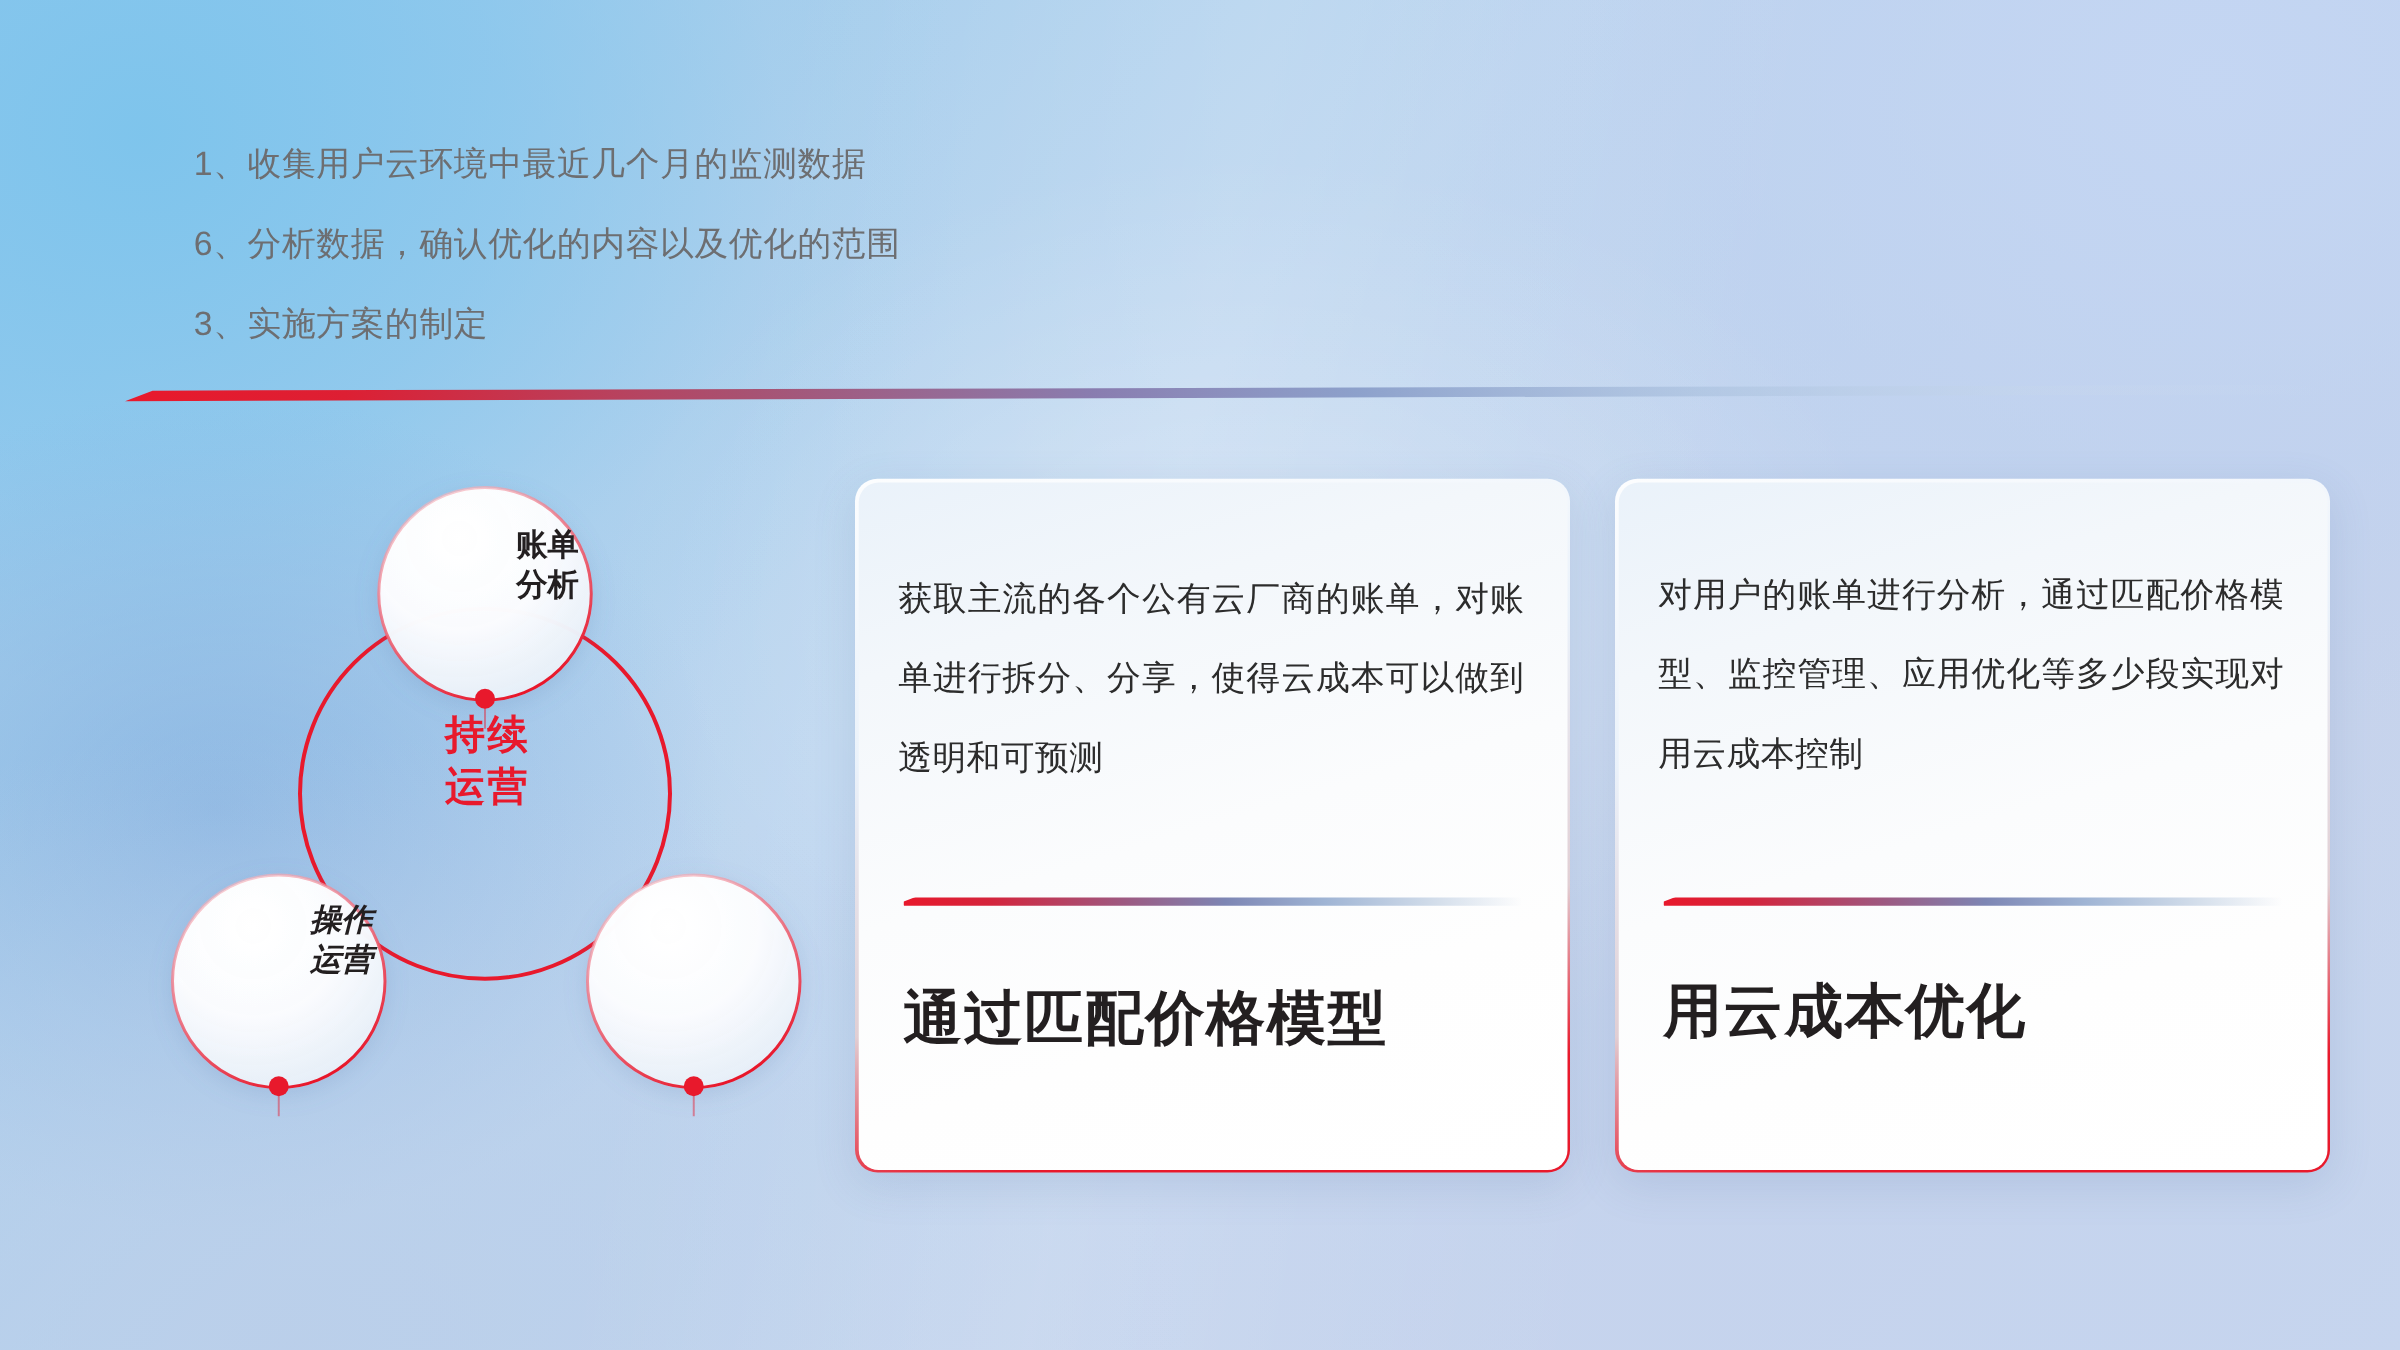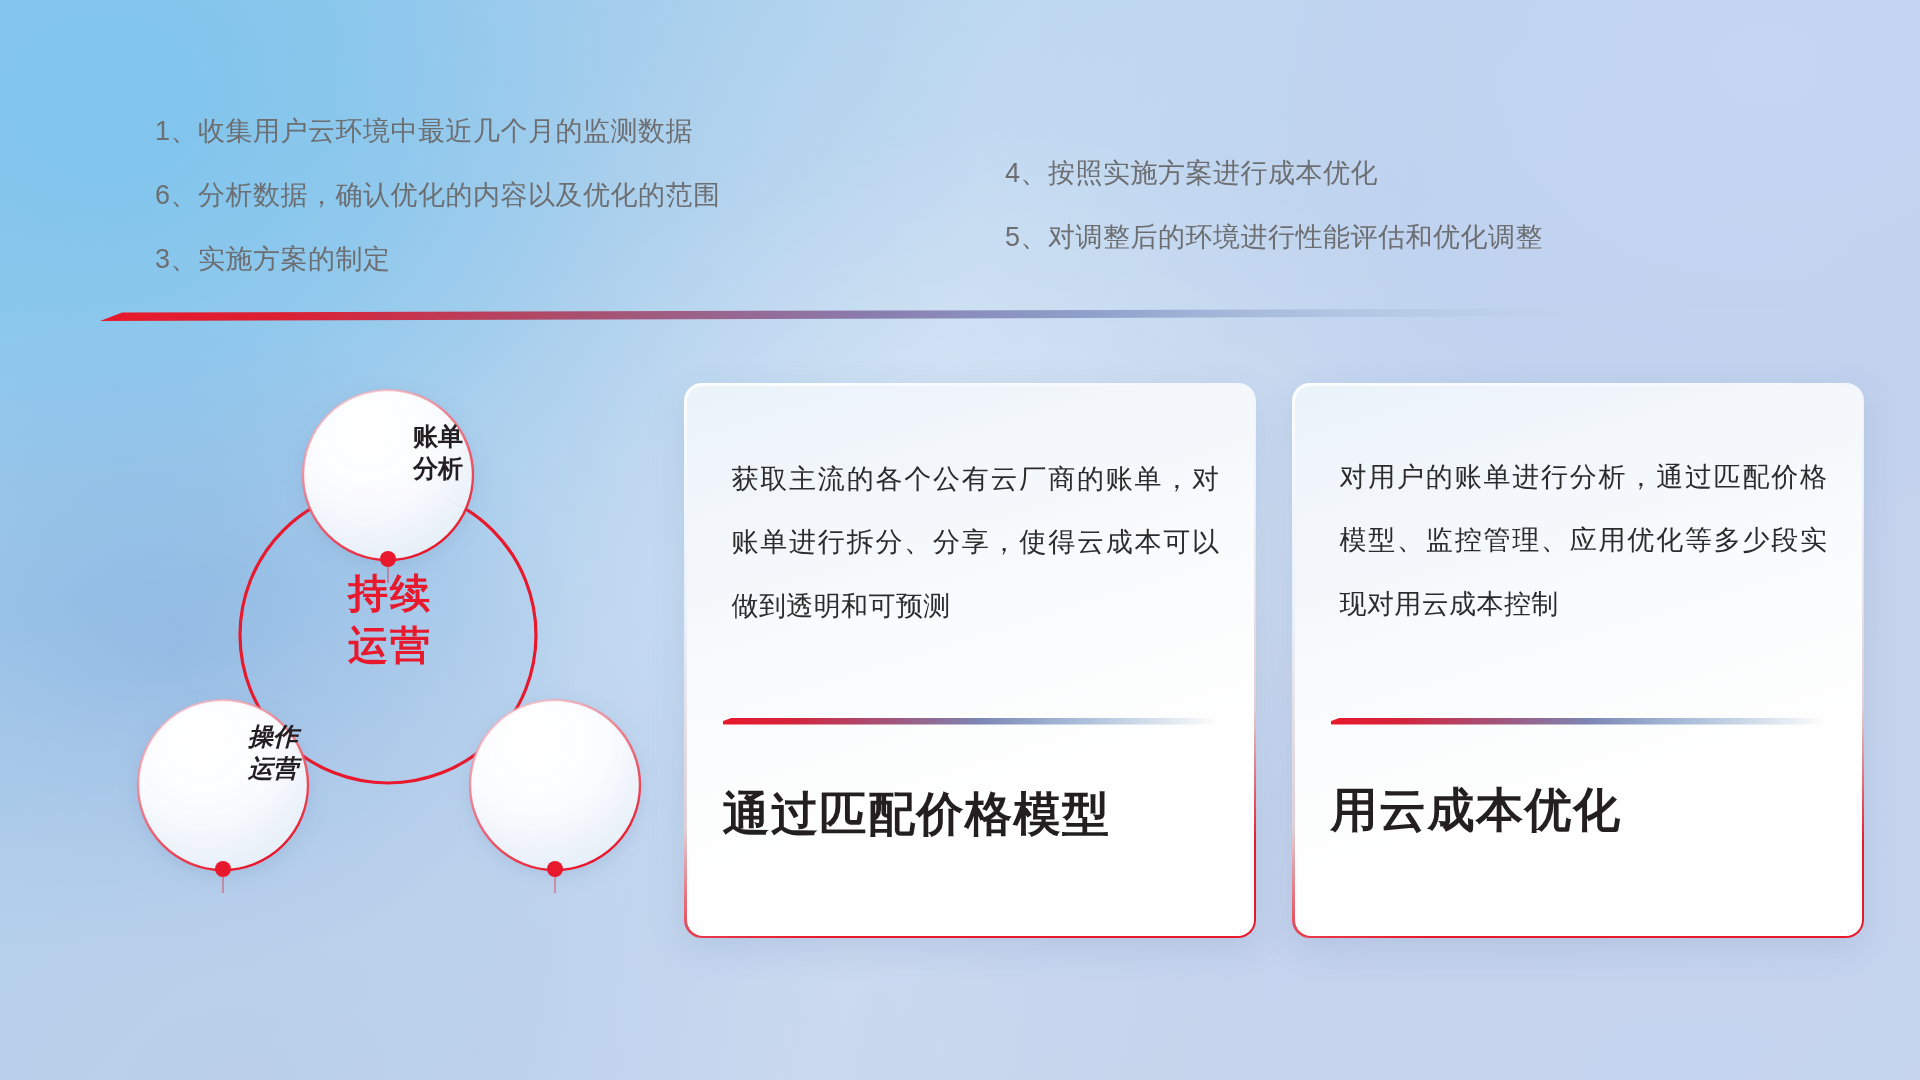--- a/index.html
+++ b/index.html
@@ -112,21 +112,21 @@
     pointer-events:none;
   }
   .node-label.n-bill { left:218px; top:75px; }
   .node-label.n-ops  { left:53px;  top:375px;font-style:italic; }
   .node-label.n-opt  { left:385px; top:375px; }
   .center-label {
     position:absolute;
     left:215px; top:222px;
     width:160px;
     text-align:center;
-    font-size:40px;
+    font-size:32px;
     font-weight:700;
     color:#e8192c;
     line-height:1.3;
     letter-spacing:2px;
     pointer-events:none;
   }
 
   
   .card {
     position:absolute;
@@ -152,21 +152,21 @@
     background:linear-gradient(163deg,
       #eaf2fa 0%,
       #f3f7fb 22%,
       #fbfcfd 50%,
       #fefefe 72%,
       #ffffff 100%);
     overflow:hidden;
   }
   .card-body {
     position:absolute;
-    left:45px; right:34px; top:62px;
+    left:32px; right:34px; top:62px;
     font-size:27px;
     color:#2c2c2c;
     line-height:2.36;
     letter-spacing:0.4px;
     text-align:justify;
     text-justify:inter-character;
   }
   .card-rule {
     position:absolute;
     left:36px; right:36px;
@@ -207,24 +207,20 @@
   <div class="bg-layer bg-br"></div>
   <div class="bg-layer bg-center-light"></div>
   <div class="bg-layer bg-sheen"></div>
 
   <div class="bullets bullets-left">
     <div class="bullet-line">1、收集用户云环境中最近几个月的监测数据</div>
     <div class="bullet-line">6、分析数据，确认优化的内容以及优化的范围</div>
     <div class="bullet-line">3、实施方案的制定</div>
   </div>
 
-  <div class="bullets bullets-right">
-    <div class="bullet-line">4、按照实施方案进行成本优化</div>
-    <div class="bullet-line">5、对调整后的环境进行性能评估和优化调整</div>
-  </div>
 
   <div class="divider-wrap">
     <svg width="1760" height="14" viewBox="0 0 1760 14" preserveAspectRatio="none">
       <defs>
         <linearGradient id="divGrad" x1="0" y1="0" x2="1" y2="0">
           <stop offset="0" stop-color="#e8192c" stop-opacity="1"></stop>
           <stop offset="0.10" stop-color="#dd1f33" stop-opacity="1"></stop>
           <stop offset="0.28" stop-color="#a84a6a" stop-opacity="0.95"></stop>
           <stop offset="0.44" stop-color="#8272a8" stop-opacity="0.9"></stop>
           <stop offset="0.56" stop-color="#8296c4" stop-opacity="0.85"></stop>

